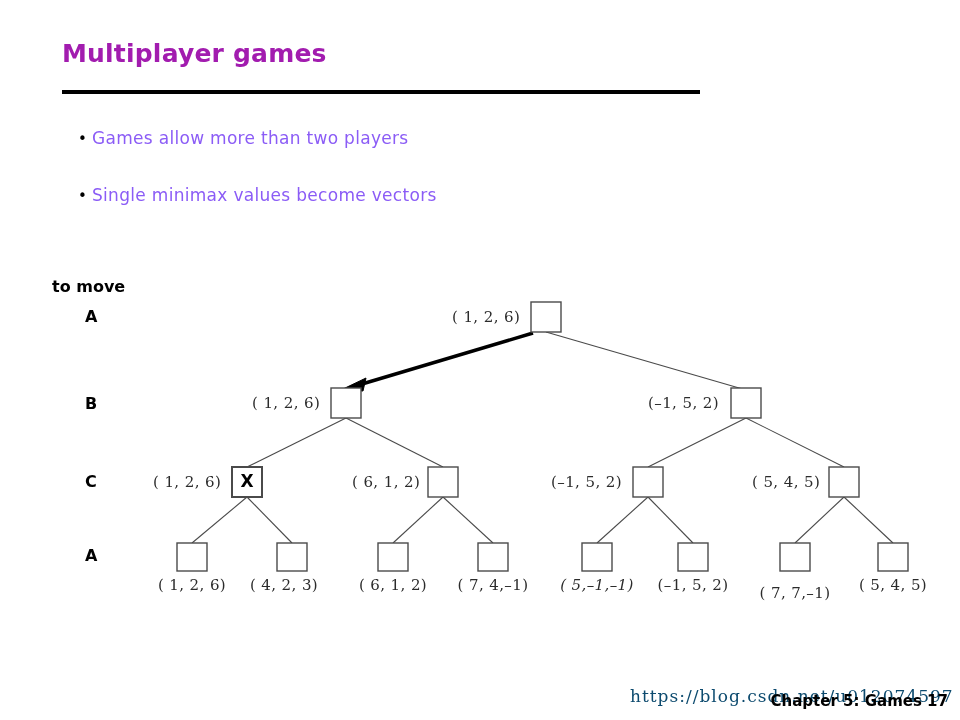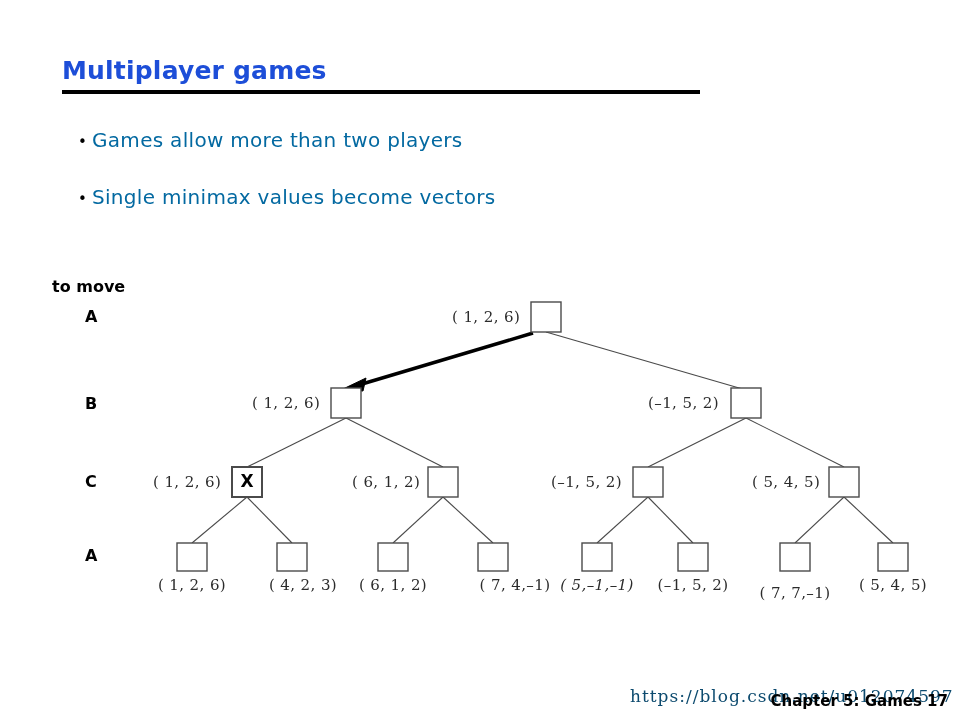--- a/index.html
+++ b/index.html
@@ -12,24 +12,24 @@
     height: 720px;
     position: relative;
     overflow: hidden;
     font-family: "DejaVu Sans", "Liberation Sans", sans-serif;
   }
 
   
   #slide-title {
     position: absolute;
     left: 62px;
-    top: 56px;
+    top: 39px;
     font-size: 25px;
     font-weight: bold;
-    color: #1d4ed8;
+    color: #a21caf;
     letter-spacing: 0.2px;
     white-space: nowrap;
   }
   #title-rule {
     position: absolute;
     left: 62px;
     top: 90px;
     width: 638px;
     height: 4px;
     background: #000000;
@@ -45,22 +45,22 @@
   }
   .bullet-row.b0 { top: 128px; }
   .bullet-row.b1 { top: 185px; }
   .bullet-dot {
     width: 14px;
     font-size: 15px;
     line-height: 1;
     color: #000;
   }
   .bullet-text {
-    font-size: 20px;
-    color: #0369a1;
+    font-size: 17px;
+    color: #8b5cf6;
     letter-spacing: 0.3px;
   }
 
   
   #figure {
     position: absolute;
     left: 0;
     top: 0;
     width: 788px;
     height: 720px;
@@ -216,23 +216,23 @@
   <div class="node-value" style="left:648px; top:394px;">(–1, 5, 2)</div>
 
   <div class="node-value" style="left:153px; top:473px;">( 1, 2, 6)</div>
   <div class="node-value" style="left:352px; top:473px;">( 6, 1, 2)</div>
   <div class="node-value" style="left:551px; top:473px;">(–1, 5, 2)</div>
   <div class="node-value" style="left:752px; top:473px;">( 5, 4, 5)</div>
 
   <div class="node-x-mark" style="left:232px; top:471px; width:30px;">X</div>
 
   <div class="leaf-value" style="left:142px; top:576px; width:100px;">( 1, 2, 6)</div>
-  <div class="leaf-value" style="left:253px; top:576px; width:100px;">( 4, 2, 3)</div>
+  <div class="leaf-value" style="left:234px; top:576px; width:100px;">( 4, 2, 3)</div>
   <div class="leaf-value" style="left:343px; top:576px; width:100px;">( 6, 1, 2)</div>
-  <div class="leaf-value" style="left:465px; top:576px; width:100px;">( 7, 4,–1)</div>
+  <div class="leaf-value" style="left:443px; top:576px; width:100px;">( 7, 4,–1)</div>
   <div class="leaf-value" style="left:547px; top:576px; width:100px;font-style:italic;">( 5,–1,–1)</div>
   <div class="leaf-value" style="left:643px; top:576px; width:100px;">(–1, 5, 2)</div>
   <div class="leaf-value" style="left:745px; top:576px; width:100px;margin-top:8px;">( 7, 7,–1)</div>
   <div class="leaf-value" style="left:843px; top:576px; width:100px;">( 5, 4, 5)</div>
 </div>
 
 <div id="watermark">https://blog.csdn.net/u012074597</div>
 <div id="footer-chapter">Chapter 5: Games 17</div>
 
 </body></html>

